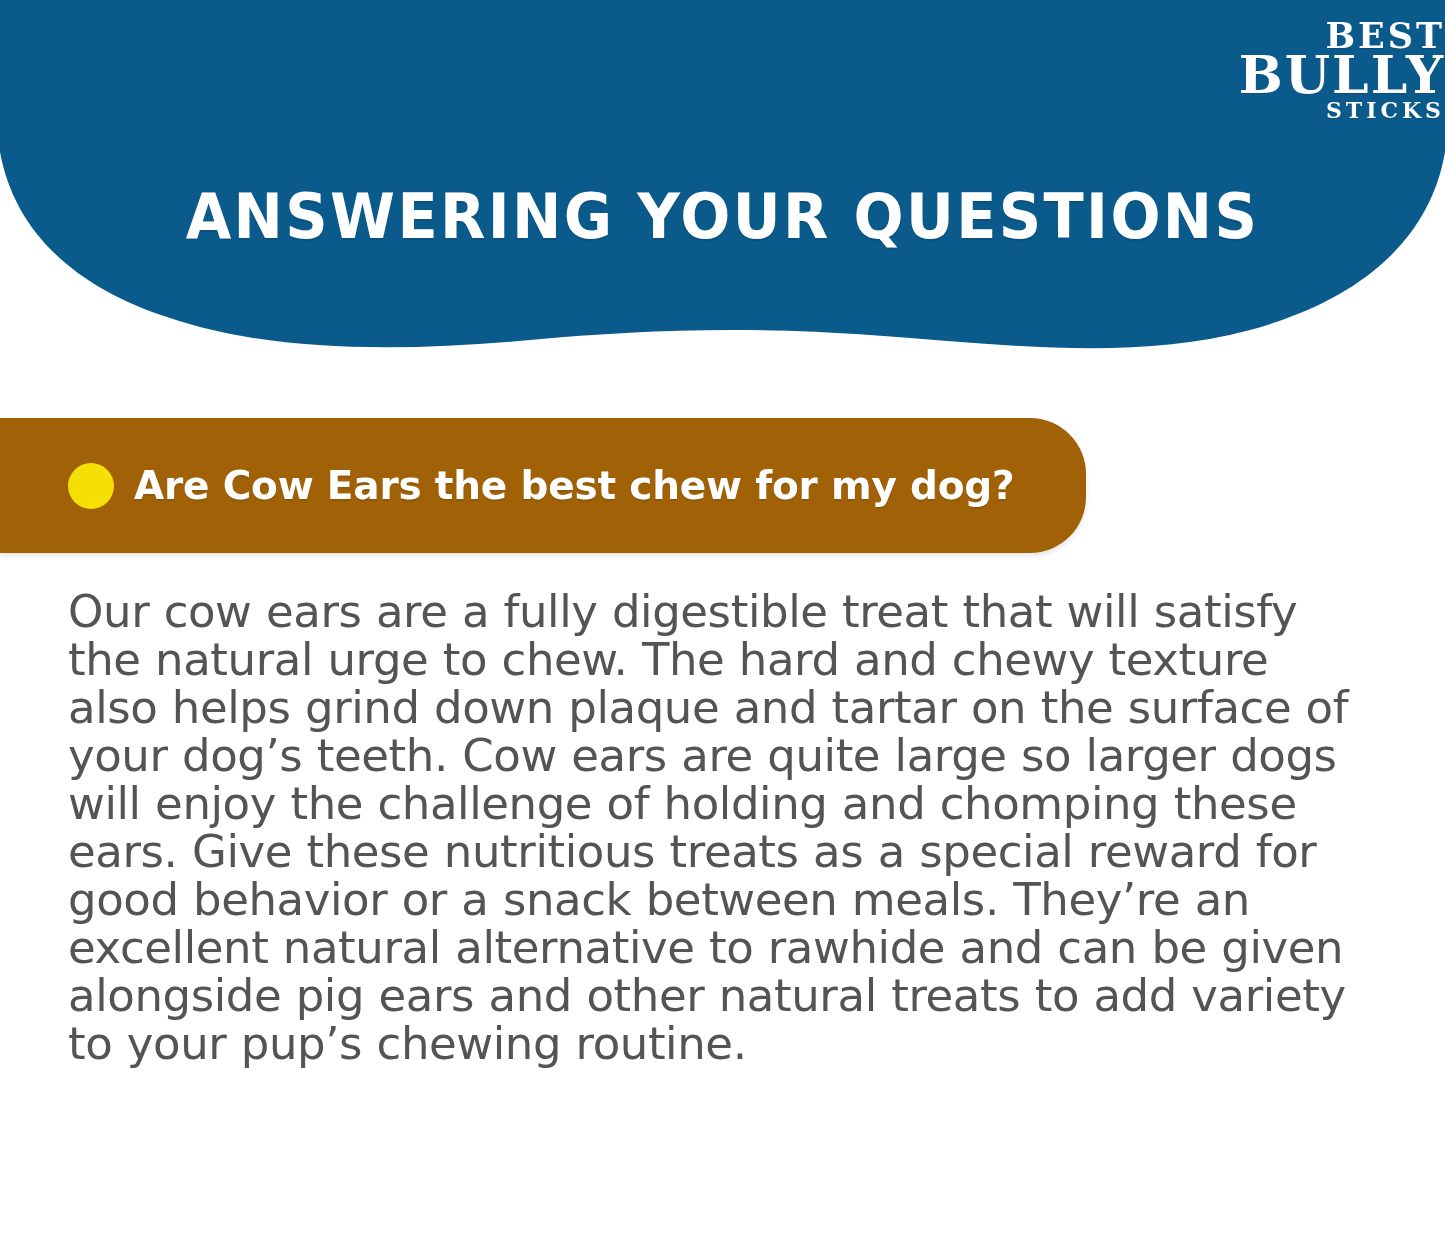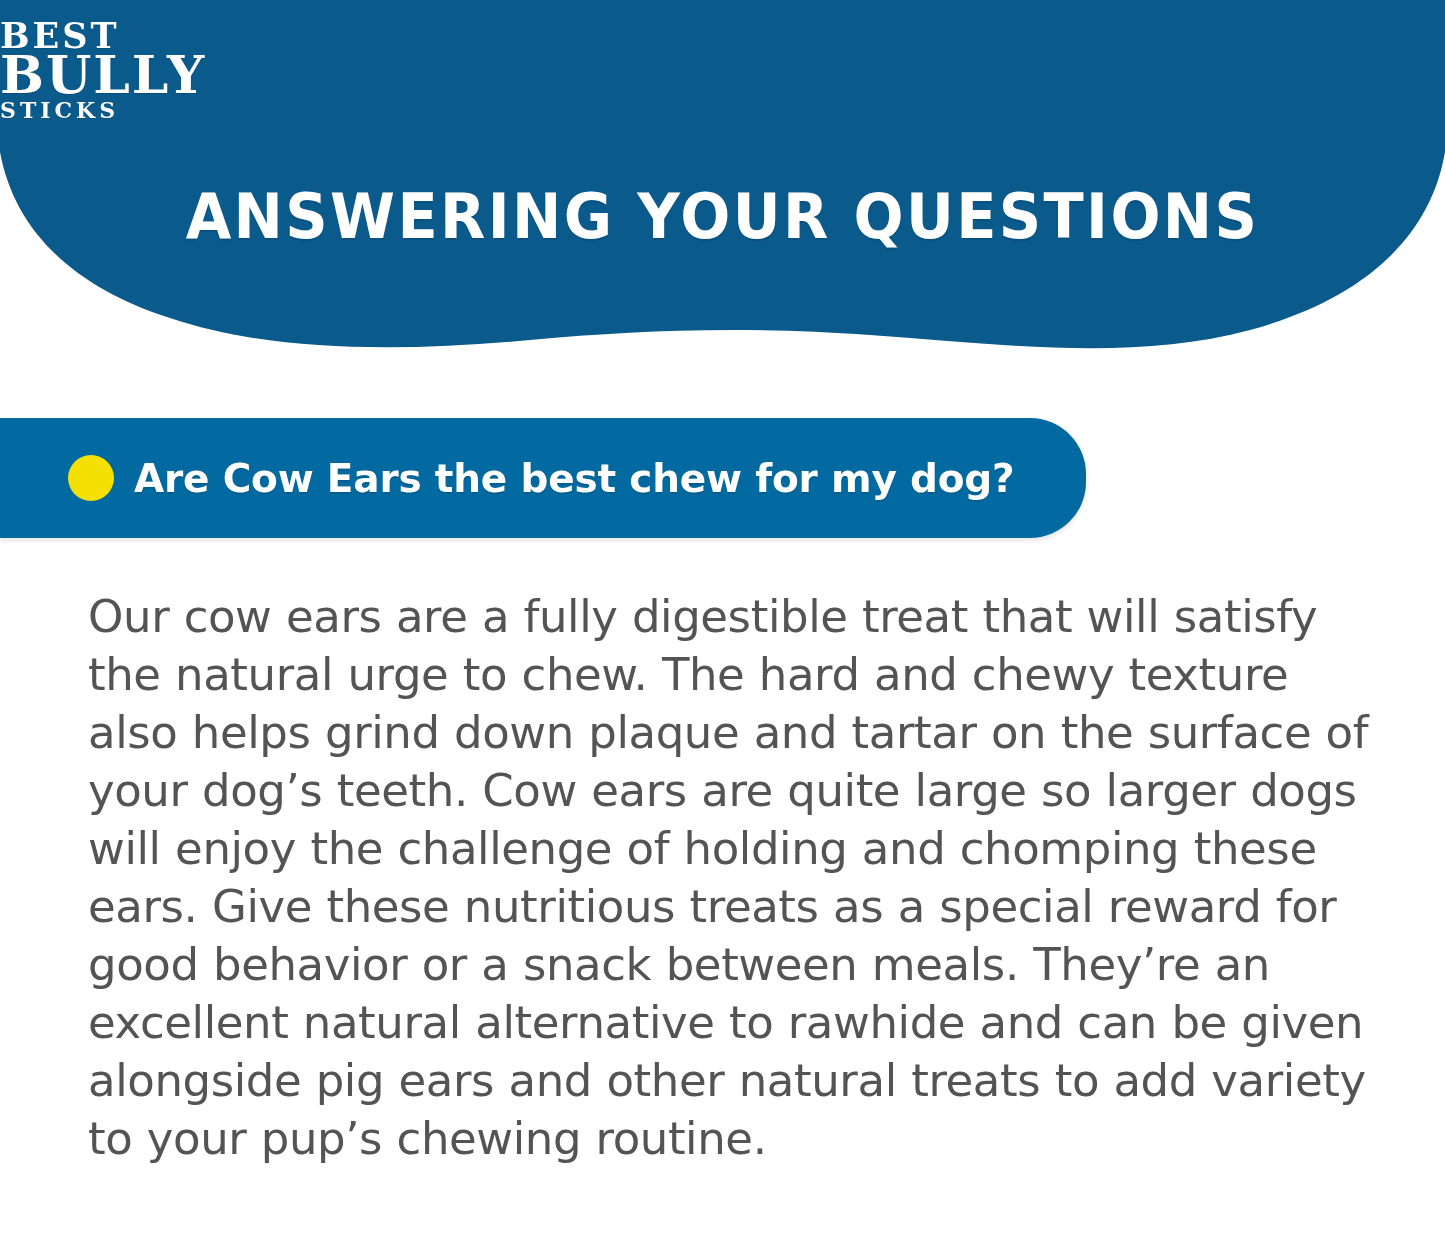--- a/index.html
+++ b/index.html
@@ -29,21 +29,21 @@
     width: 1445px;
     height: 400px;
   }
 
   
   .logo {
     position: absolute;
     left: 0;
     top: 18px;
     width: 1445px;
-    text-align: left;
+    text-align: right;
     z-index: 3;
     line-height: 1;
     user-select: none;
   }
   .logo-line {
     display: block;
     color: #ffffff;
     font-family: "DejaVu Serif", "Liberation Serif", serif;
     font-weight: bold;
     letter-spacing: 1px;
@@ -83,22 +83,22 @@
     white-space: nowrap;
     user-select: none;
   }
 
   
   .question-bar {
     position: absolute;
     left: 0;
     top: 418px;
     width: 1086px;
-    height: 120px;
-    background: #0369a1;
+    height: 135px;
+    background: #a16207;
     border-radius: 0 56px 56px 0;
     box-shadow: 0 3px 5px rgba(0,0,0,0.10);
     display: flex;
     align-items: center;
     z-index: 2;
   }
   .question-bullet {
     width: 46px;
     height: 46px;
     border-radius: 50%;
@@ -114,27 +114,27 @@
     font-size: 39px;
     letter-spacing: -0.2px;
     line-height: 1;
     white-space: nowrap;
     text-shadow: 0 2px 1px rgba(0,0,0,0.10);
   }
 
   
   .answer-body {
     position: absolute;
-    left: 88px;
+    left: 68px;
     top: 588px;
     width: 1300px;
     color: #545454;
     font-family: "DejaVu Sans", "Liberation Sans", sans-serif;
     font-size: 45px;
-    line-height: 58px;
+    line-height: 48px;
     letter-spacing: -0.4px;
     word-spacing: 0.5px;
     z-index: 2;
   }
 </style>
 </head>
 <body>
 
 <div class="header-blob">
   <svg viewBox="0 0 1445 400" preserveAspectRatio="none">

